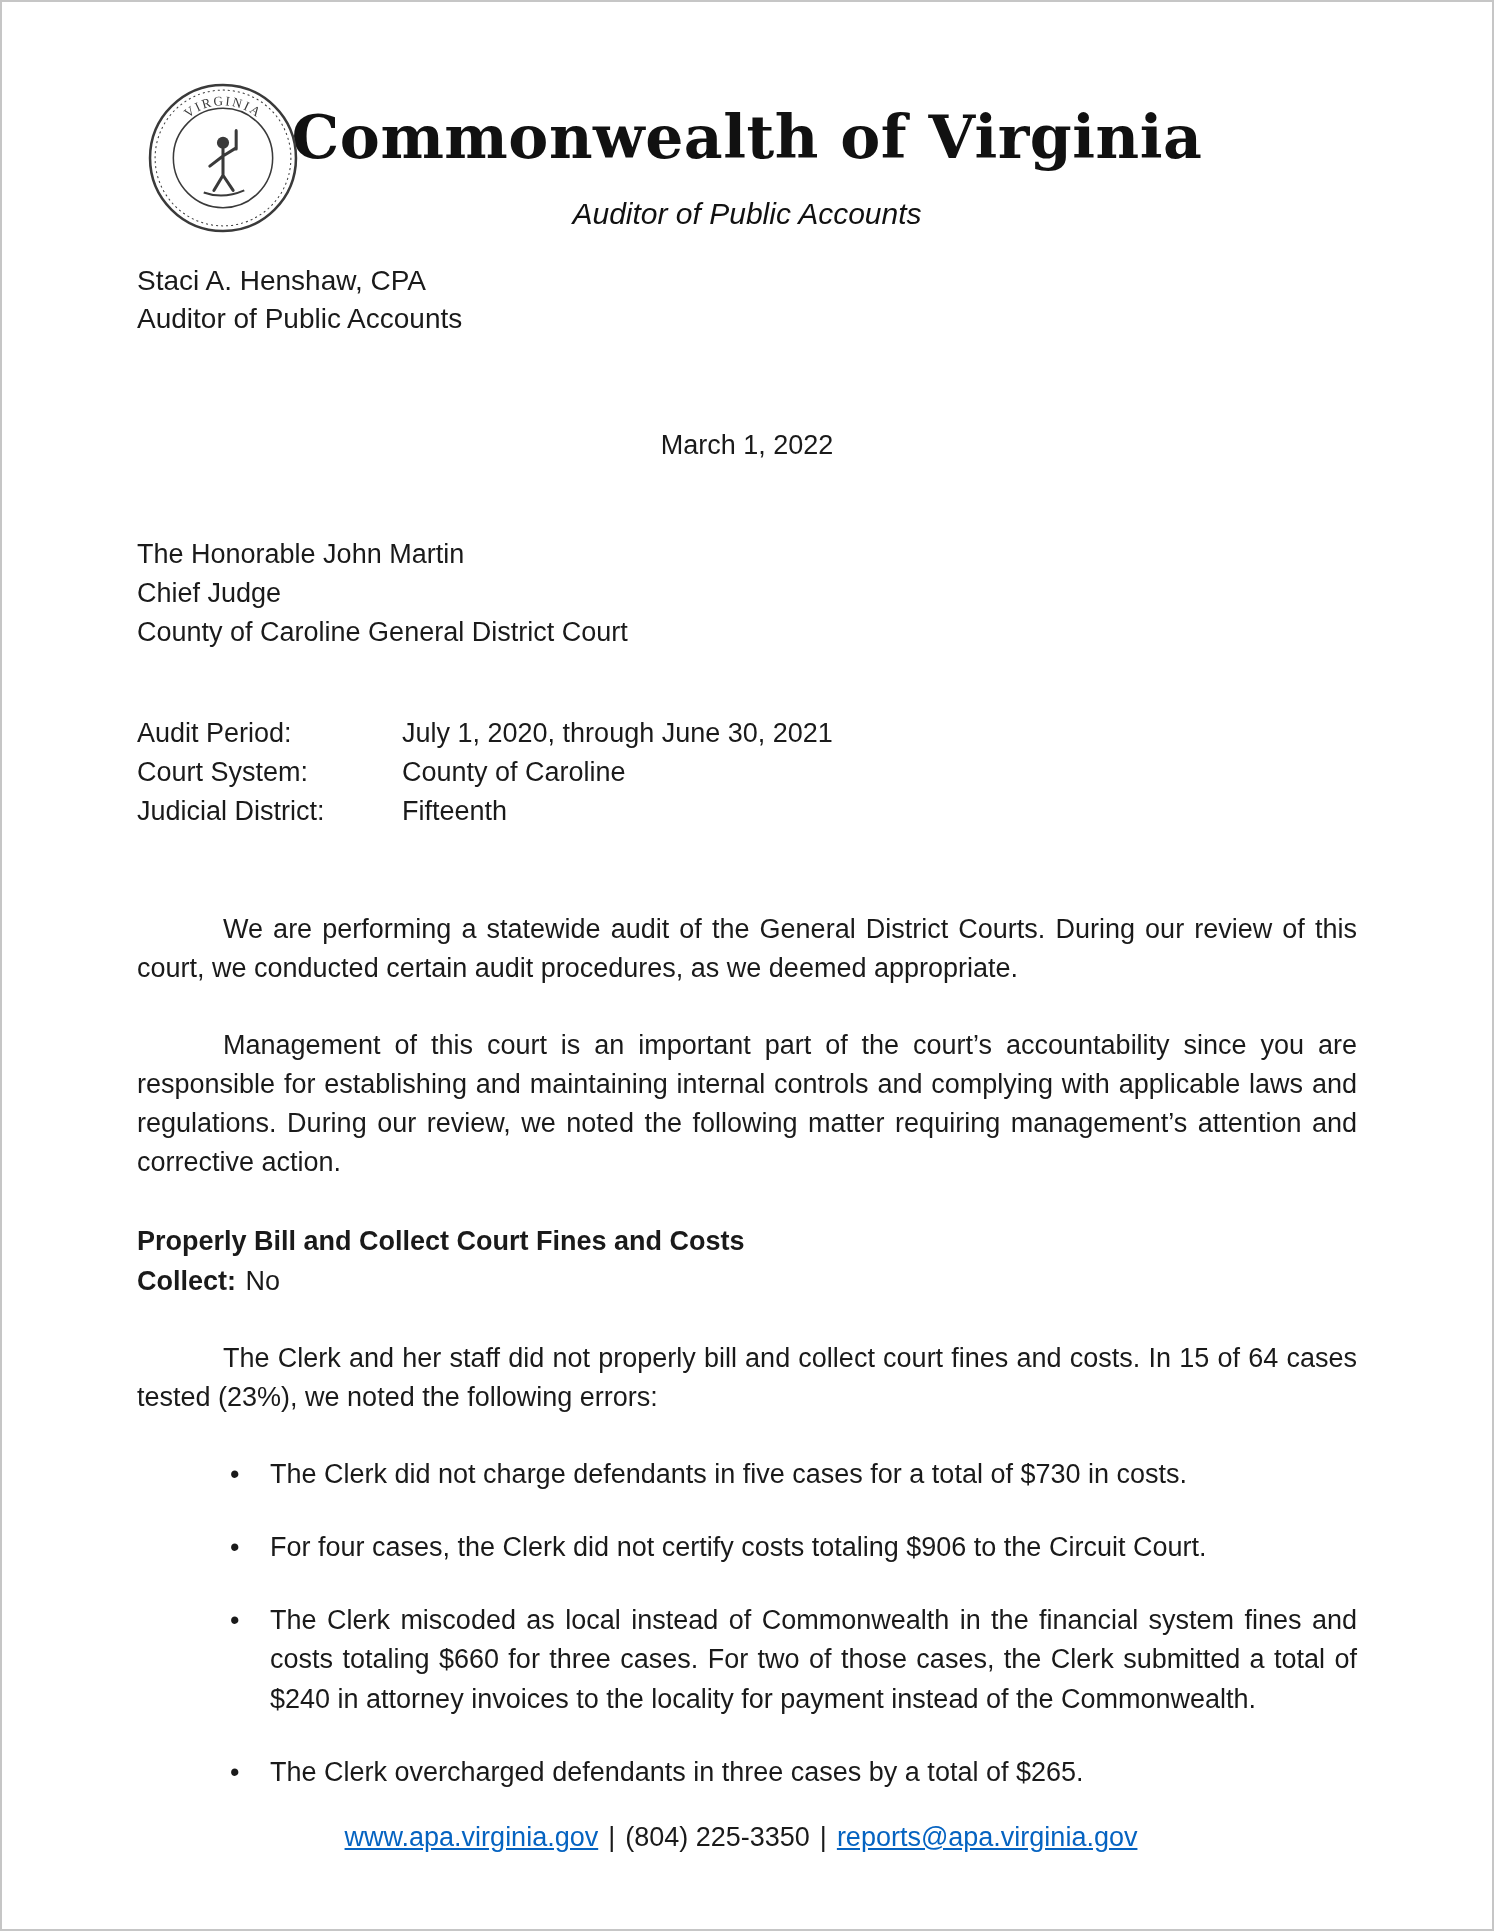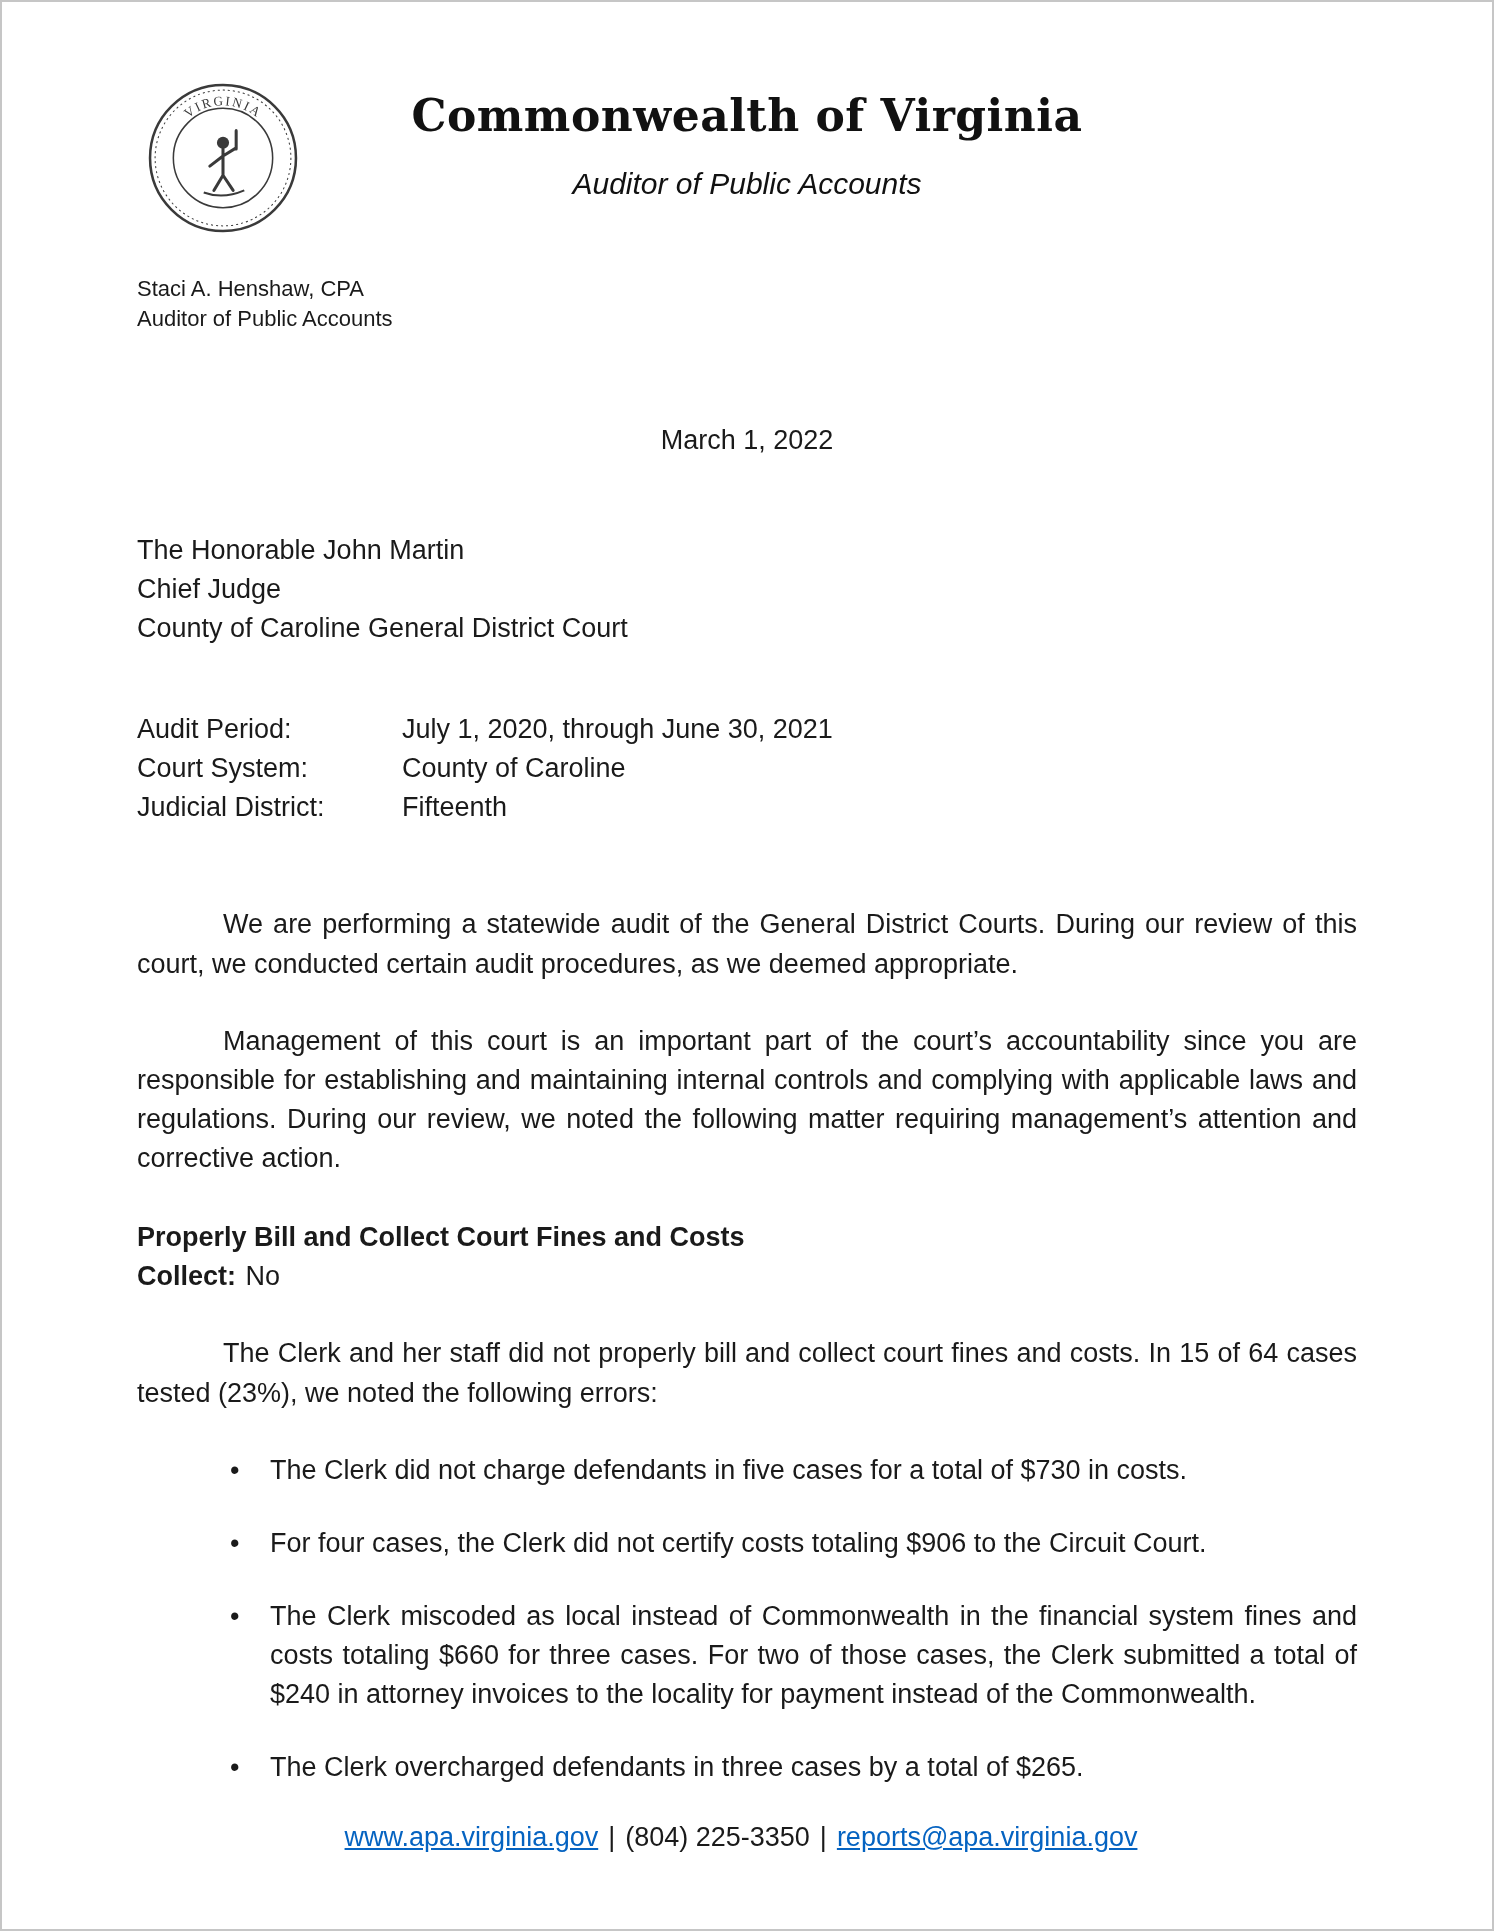--- a/index.html
+++ b/index.html
@@ -24,41 +24,41 @@
   .letterhead { position: relative; height: 180px; margin-top: 80px; }
   .seal {
     position: absolute;
     left: 10px;
     top: 0;
     width: 152px;
     height: 152px;
   }
   .letterhead-center { text-align: center; padding-top: 6px; }
   .org-name {
-    margin: 4px;
+    margin: 16px;
     font-family: "DejaVu Serif", serif;
     font-weight: bold;
-    font-size: 44px;
+    font-size: 60px;
     line-height: 1.1;
     color: #111;
     letter-spacing: 0.5px;
   }
   .org-subtitle {
     margin-top: 22px;
     font-size: 30px;
     font-style: italic;
     color: #111;
   }
   .letterhead-row {
     display: flex;
     justify-content: space-between;
     align-items: center;
-    font-size: 22px;
+    font-size: 28px;
     line-height: 1.35;
-    margin-top: 12px;
+    margin-top: 0;
   }
   .letterhead-right { text-align: right; }
 
   
   .date-line { text-align: center; margin-top: 88px; }
 
   .recipient { margin-top: 70px; }
   .recipient div { line-height: 1.45; }
 
   .audit-info { margin-top: 62px; }

